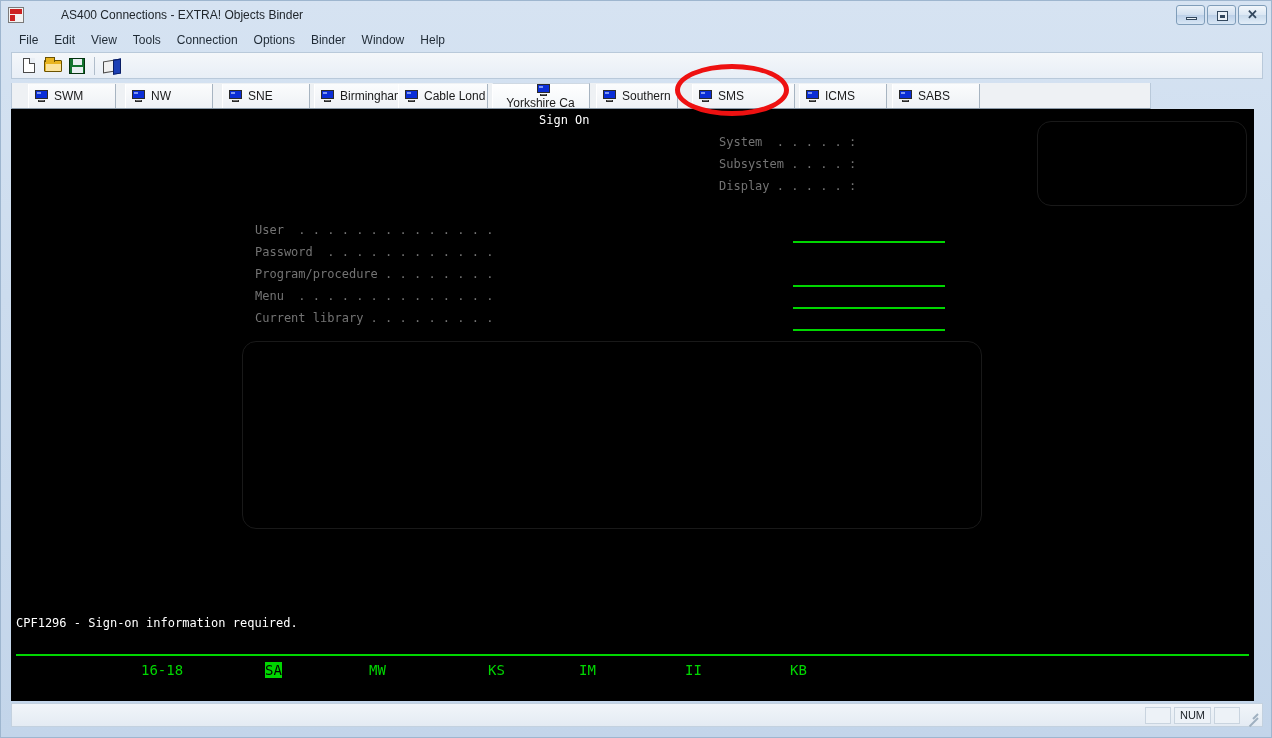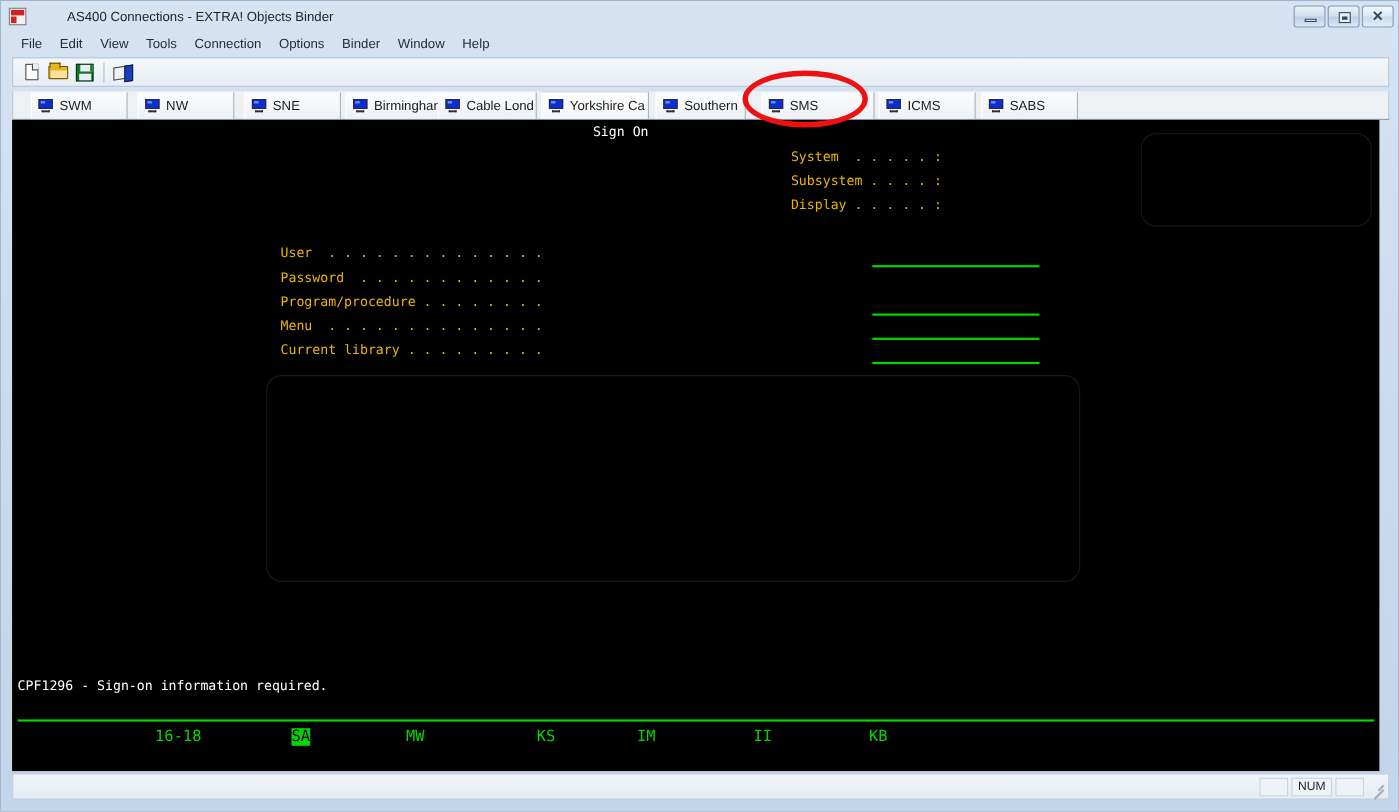--- a/index.html
+++ b/index.html
@@ -224,21 +224,21 @@
     right: -1px; top: -1px;
     width: 6px; height: 13px;
     background: #1c3fb5;
     border: 1px solid #091d63;
   }
 
   
   #tab-bar {
     position: absolute;
     left: 10px; top: 82px;
-    width: 1252px; height: 26px;
+    width: 1140px; height: 26px;
     background: #eef1f4;
     border-left: 1px solid #b9c9da;
     border-right: 1px solid #b9c9da;
     border-bottom: 1px solid #8a99a8;
   }
   .tab {
     position: absolute;
     top: 1px;
     height: 24px;
     background: linear-gradient(to bottom, #fbfcfd 0%, #eef1f5 100%);
@@ -321,21 +321,21 @@
   #ghost-box-right { left: 1026px; top: 12px; width: 210px; height: 85px; }
   #ghost-box-center { left: 231px; top: 232px; width: 740px; height: 188px; }
 
   .term-line {
     position: absolute;
     font-size: 12px;
     letter-spacing: 0px;
     white-space: pre;
     line-height: 22px;
   }
-  .c-green { color: #eab308; }
+  .c-green { color: #737373; }
   .c-white { color: #ffffff; }
 
   .field-underline {
     position: absolute;
     height: 2px;
     background: #00d600;
   }
 
   #status-divider {
     position: absolute;
@@ -489,21 +489,21 @@
         </span>
         <span class="tab-label">Birmingham</span>
       </div>
       <div class="tab" style="left: 386px; width: 90px;">
         <span class="tab-icon">
           <span class="screen"></span>
           <span class="base"></span>
         </span>
         <span class="tab-label">Cable Lond</span>
       </div>
-      <div class="tab raised" style="left: 480px; width: 98px;">
+      <div class="tab raised" style="left: 480px; width: 98px; flex-direction: column;">
         <span class="tab-icon">
           <span class="screen"></span>
           <span class="base"></span>
         </span>
         <span class="tab-label">Yorkshire Ca</span>
       </div>
       <div class="tab" style="left: 584px; width: 82px;">
         <span class="tab-icon">
           <span class="screen"></span>
           <span class="base"></span>

